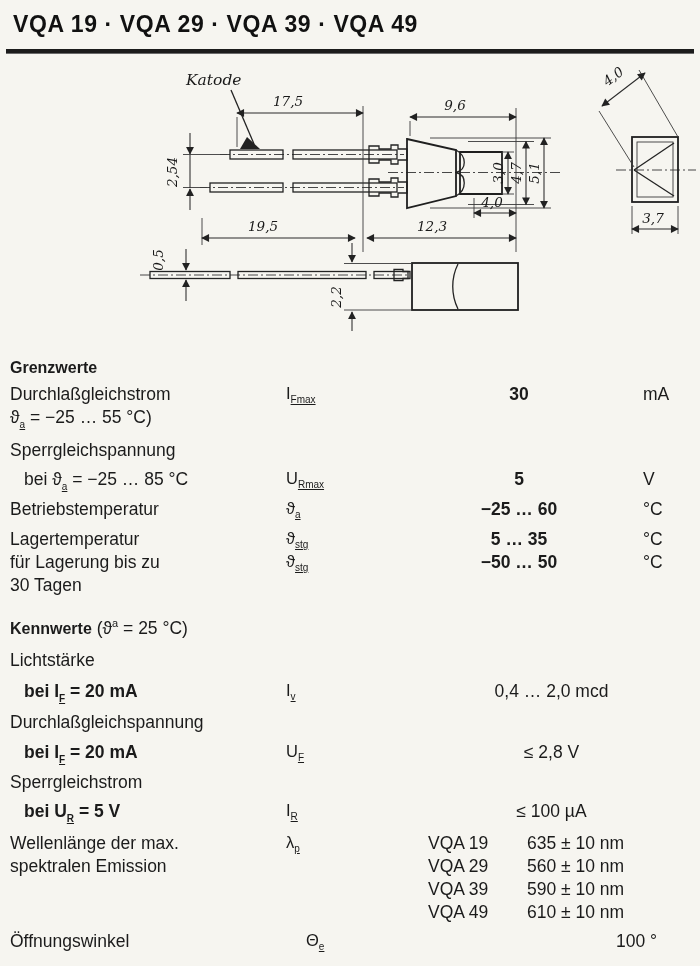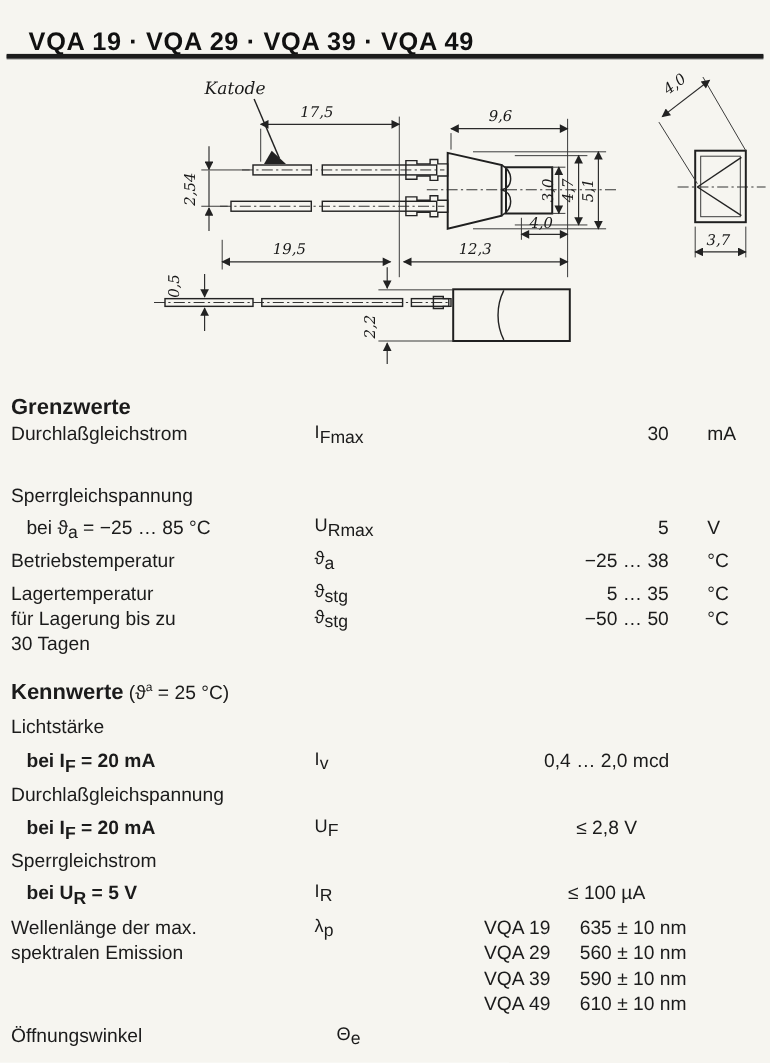--- a/index.html
+++ b/index.html
@@ -2,40 +2,40 @@
 <html><head>
 <meta charset="utf-8">
 <style>
   html,body{margin:0;padding:0;}
   .sheet{
     position:relative;width:700px;height:966px;overflow:hidden;
     background:#f6f5f0;
     font-family:"Liberation Sans",sans-serif;color:#1b1b1b;
   }
   .title{
-    position:absolute;top:8px;left:10px;margin:16px;
+    position:absolute;top:8px;left:10px;margin:3px;
     font-size:23px;font-weight:bold;letter-spacing:.6px;color:#111;
     white-space:nowrap;
   }
   .rule{position:absolute;top:49px;left:6px;width:688px;height:4px;background:#1c1c1c;
         box-shadow:0 1px 0 #6a6a6a;}
   .drawing{position:absolute;top:60px;left:0;}
 
   .r{position:absolute;left:0;width:700px;height:24px;font-size:17.5px;white-space:nowrap;}
-  .h{font-weight:bold;font-size:20px;}
+  .h{font-weight:bold;font-size:16px;}
   .lab{position:absolute;left:10px;}
   .lab.ind{left:24px;}
   .sym{position:absolute;left:286px;font-size:16.5px;}
-  .val{position:absolute;left:430px;width:178px;text-align:right;}
+  .val{position:absolute;left:430px;width:178px;text-align:center;font-weight:bold;}
   .unit{position:absolute;left:643px;}
   .kval{position:absolute;left:420px;width:263px;text-align:center;}
   .aval{position:absolute;left:420px;width:237px;text-align:right;}
-  .wtype{position:absolute;left:428px;margin-left:12px;}
+  .wtype{position:absolute;left:428px;}
   .wval{position:absolute;left:527px;}
-  sub{font-size:16px;line-height:0;}
+  sub{font-size:10px;line-height:0;text-decoration:underline;}
   sup{font-size:11px;line-height:0;}
   .bold{font-weight:bold;text-align:right;}
 
   
   .out{stroke:#1f1f1f;stroke-width:1.8;fill:none;}
   .mid{stroke:#232323;stroke-width:1.3;fill:none;}
   .dim{stroke:#2a2a2a;stroke-width:1.05;fill:none;}
   .thin{stroke:#3a3a3a;stroke-width:.9;fill:none;}
   .cl{stroke:#333;stroke-width:.9;fill:none;stroke-dasharray:10 3 2 3;}
   .dt{font:italic 13.5px "DejaVu Serif",serif;fill:#191919;}
@@ -165,36 +165,39 @@
   <div class="r h" style="top:359px">
     <span class="lab">Grenzwerte</span>
   </div>
 
   <div class="r" style="top:384px">
     <span class="lab">Durchlaßgleichstrom</span>
     <span class="sym"><span>I</span><sub>Fmax</sub></span>
     <span class="val">30</span>
     <span class="unit">mA</span>
   </div>
+  <div class="r" style="top:407px">
+    <span class="lab"><span>ϑ</span><sub>a</sub><span> = −25 … 55 °C)</span></span>
+  </div>
 
   <div class="r" style="top:440px">
     <span class="lab">Sperrgleichspannung</span>
   </div>
 
   <div class="r" style="top:469px">
     <span class="lab ind"><span>bei ϑ</span><sub>a</sub><span> = −25 … 85 °C</span></span>
     <span class="sym"><span>U</span><sub>Rmax</sub></span>
     <span class="val">5</span>
     <span class="unit">V</span>
   </div>
 
   <div class="r" style="top:499px">
     <span class="lab">Betriebstemperatur</span>
     <span class="sym"><span>ϑ</span><sub>a</sub></span>
-    <span class="val">−25 … 38</span>
+    <span class="val">−25 … 60</span>
     <span class="unit">°C</span>
   </div>
 
   <div class="r" style="top:529px">
     <span class="lab">Lagertemperatur</span>
     <span class="sym"><span>ϑ</span><sub>stg</sub></span>
     <span class="val">5 … 35</span>
     <span class="unit">°C</span>
   </div>
 
@@ -259,15 +262,16 @@
     <span class="wval">590 ± 10 nm</span>
   </div>
   <div class="r" style="top:902px">
     <span class="wtype">VQA 49</span>
     <span class="wval">610 ± 10 nm</span>
   </div>
 
   <div class="r" style="top:931px">
     <span class="lab">Öffnungswinkel</span>
     <span class="sym" style="left:306px"><span>Θ</span><sub>e</sub></span>
+    <span class="aval">100 °</span>
   </div>
 
 </div>
 
 </body></html>

